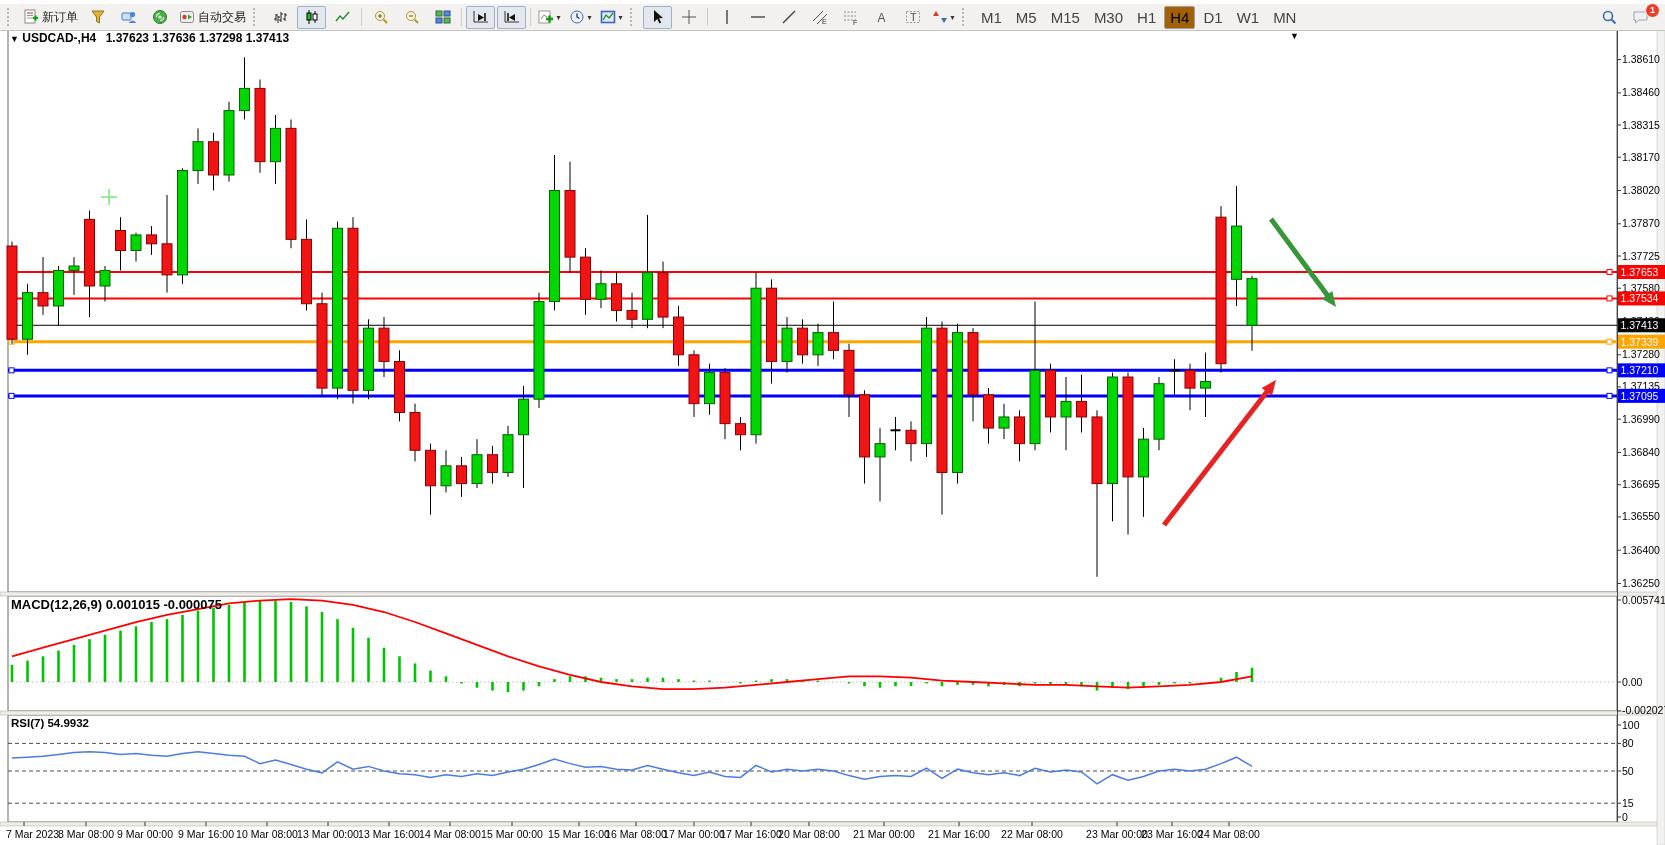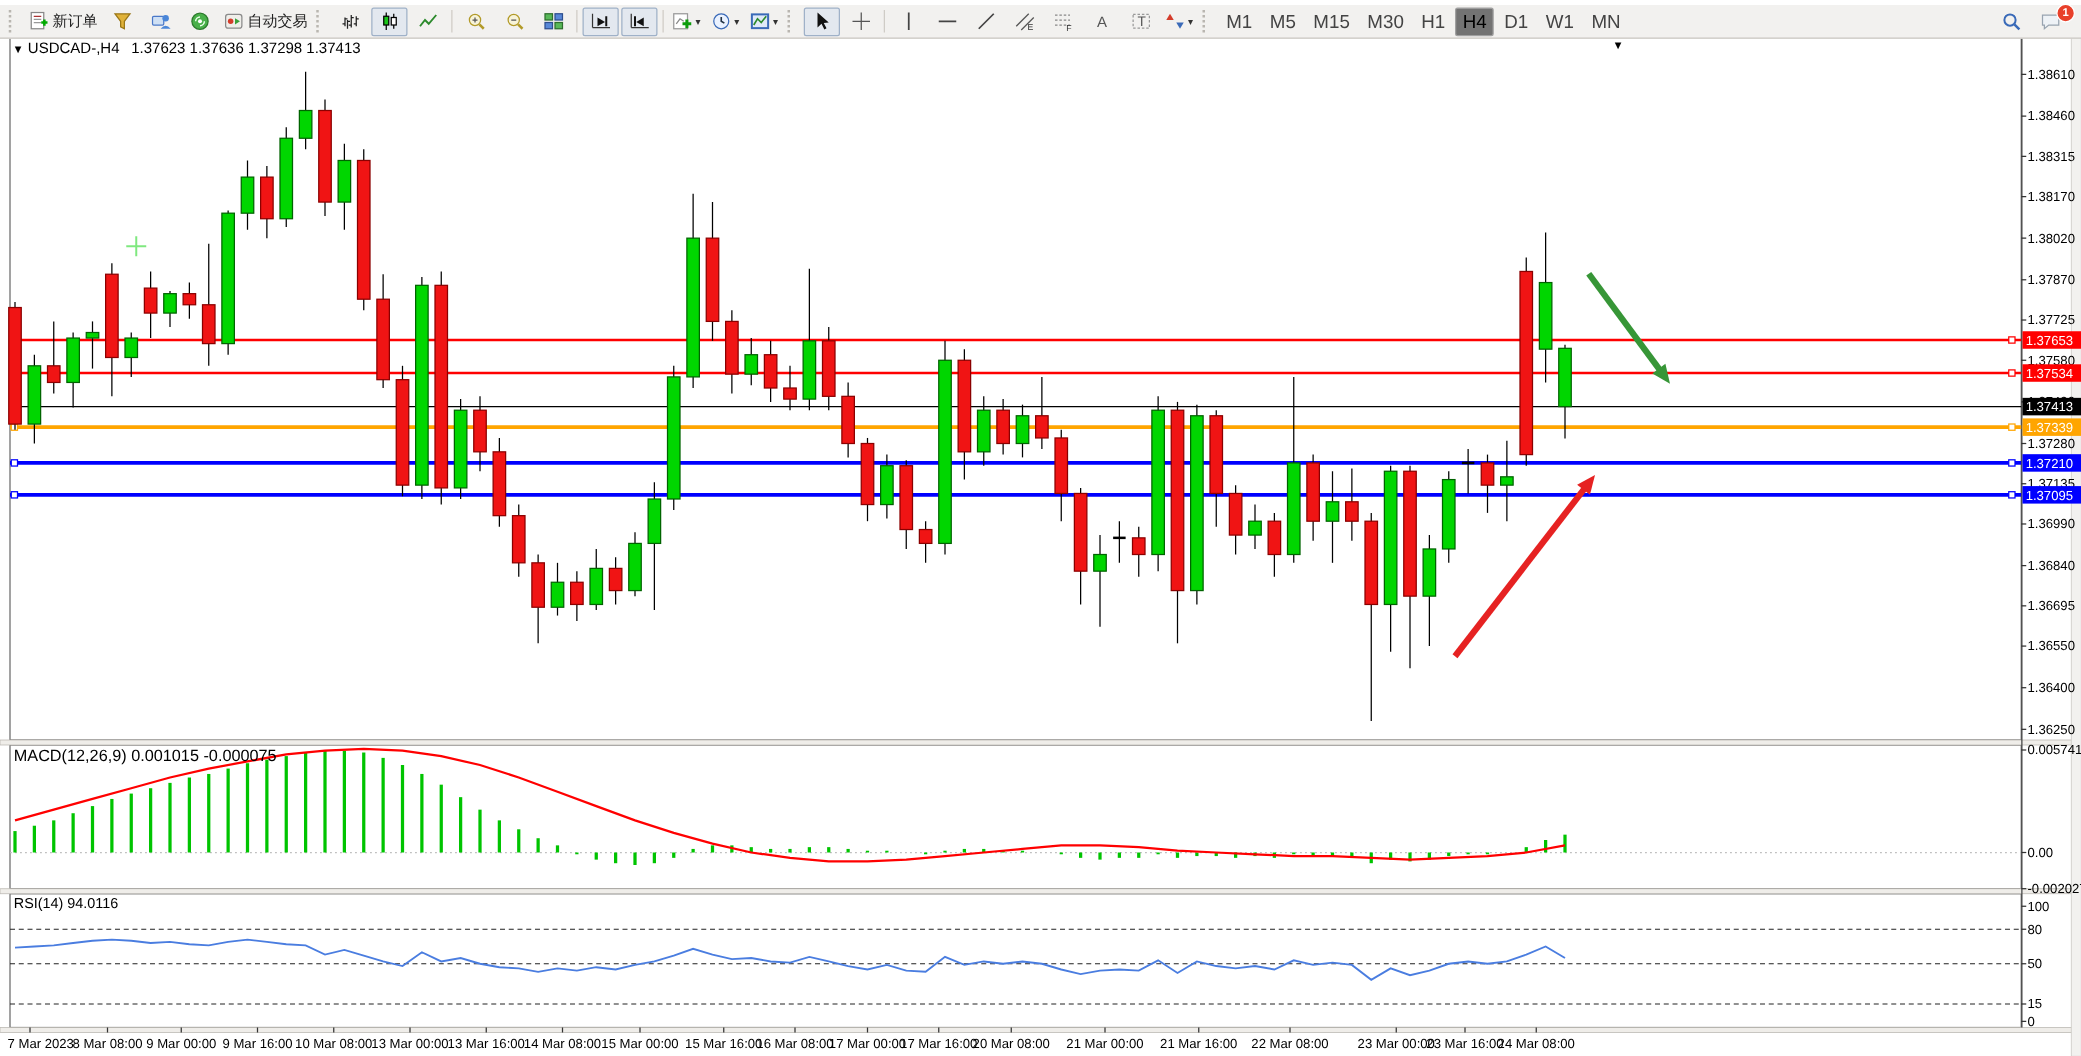--- a/index.html
+++ b/index.html
@@ -5,28 +5,28 @@
   html,body{margin:0;padding:0;background:#fff;}
   body{width:1665px;height:845px;position:relative;font-family:"Liberation Sans",sans-serif;overflow:hidden;-webkit-font-smoothing:antialiased;}
   
   #toolbar{position:absolute;left:0;top:4px;width:1665px;height:27px;background:#f2f1ef;border-bottom:1px solid #c9c6c1;display:flex;align-items:center;padding:0 4px;box-sizing:border-box;z-index:5;}
   .tb-btn{height:21px;min-width:23px;display:flex;align-items:center;justify-content:center;border:1px solid transparent;border-radius:2px;padding:0 2px;margin:0 1px;cursor:default;}
   .tb-btn.pressed{background:#e3e8ef;border-color:#9fb1c8;}
   .tb-label{font-size:12px;color:#222;margin-left:3px;white-space:nowrap;}
   .grip{width:7px;height:18px;margin:0 3px;border-left:2px dotted #b9b6b0;}
   .vsep{width:1px;height:18px;background:#cfccc6;margin:0 3px;}
   .tf-btn{font-size:15px;color:#444;padding:2px 5px;border:1px solid transparent;border-radius:2px;margin:0 1px;}
-  .tf-btn.pressed{background:#737373;border-color:#a0a0a0;color:#000;}
+  .tf-btn.pressed{background:#a16207;border-color:#a0a0a0;color:#000;}
   .dd{font-size:8px;color:#333;margin-left:2px;}
   #tb-right{margin-left:auto;display:flex;align-items:center;}
   .badge{position:absolute;top:-4px;right:-6px;width:13px;height:13px;border-radius:50%;background:#e8402a;color:#fff;font-size:9px;font-weight:bold;display:flex;align-items:center;justify-content:center;border:1px solid #fff;}
   
   #chart-area{position:absolute;left:0;top:27px;width:1665px;height:818px;background:#fff;}
   #chart-svg{position:absolute;left:0;top:0;}
-  .overlay-label{position:absolute;font-size:12px;color:#000;z-index:4;white-space:nowrap;}
+  .overlay-label{position:absolute;font-size:12px;color:#000;z-index:4;white-space:nowrap;font-weight:bold;}
   #win-marker{position:absolute;font-size:9px;color:#000;z-index:4;}
   svg text{font-family:"Liberation Sans",sans-serif;}
 </style>
 </head>
 <body>
 
 <div id="toolbar">
   <div class="grip"></div>
 
   <div class="tb-btn">
@@ -653,14 +653,14 @@
     </svg>
 
   <div class="overlay-label" style="left:10px;top:4px;">
     <span style="font-size:9px;">▼</span>
     <span>USDCAD-,H4</span>
     <span style="margin-left:6px;">1.37623 1.37636 1.37298 1.37413</span>
   </div>
   <div id="win-marker" style="left:1290px;top:4px;">▼</div>
 
   <div class="overlay-label" style="left:11px;top:570px;font-size:13px;">MACD(12,26,9) 0.001015 -0.000075</div>
-  <div class="overlay-label" style="left:11px;top:690px;font-size:11.5px;">RSI(14) 94.0116</div>
+  <div class="overlay-label" style="left:11px;top:690px;font-size:11.5px;">RSI(7) 54.9932</div>
 </div>
 
 </body></html>

